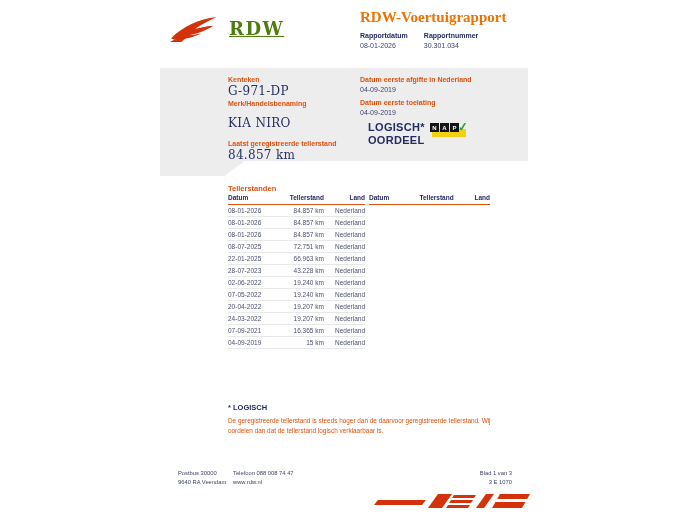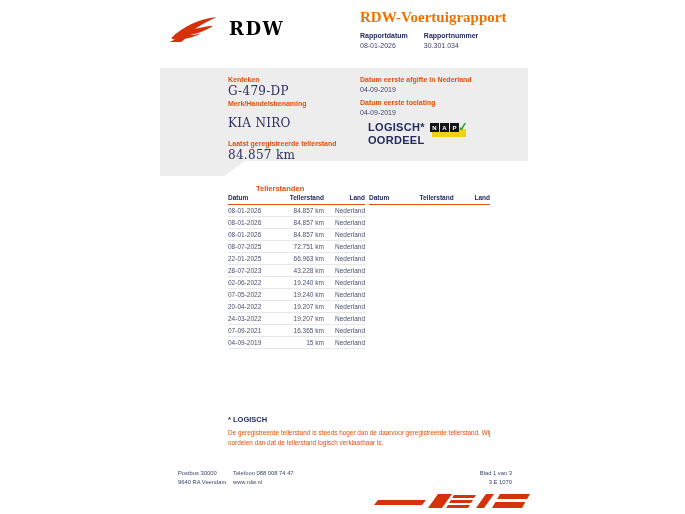--- a/index.html
+++ b/index.html
@@ -6,21 +6,21 @@
   #page {
     position:relative; width:685px; height:514px; background:#ffffff;
     font-family:"Liberation Sans", sans-serif; overflow:hidden;
     color:#3f4468;
   }
   
   .logo { position:absolute; left:168px; top:12px; display:flex; align-items:center; gap:11px; }
   .logo svg { width:50px; height:32px; display:block; }
   .logo-text {
     font-family:"DejaVu Serif", serif; font-size:18px; font-weight:600;
-    color:#000000; letter-spacing:1.5px;
+    color:#4d7c0f; letter-spacing:1.5px;text-decoration:underline;
   }
   .doc-title {
     position:absolute; left:360px; top:9px;
     font-family:Liberation Serif, serif; font-size:15px; font-weight:700; color:#ee7203;
   }
   .report-meta { position:absolute; left:360px; top:32px; display:flex; gap:16px; }
   .meta-label { font-size:7px; font-weight:bold; color:#232b60; }
   .meta-value { font-size:7px; color:#3f4468; margin-top:3px; }
 
   
@@ -46,40 +46,40 @@
   .nap-sq {
     width:9px; height:9px; background:#141414; color:#ffffff;
     font-size:6px; font-weight:bold; display:flex; align-items:center; justify-content:center;
   }
   .nap-check {
     position:absolute; left:28px; top:-2px; color:#2f9a35;
     font-size:12px; font-weight:bold; transform:rotate(-6deg);
   }
 
   
-  .section-title { position:absolute; left:228px; top:184px; font-size:7.5px; font-weight:bold; color:#e0510c;margin-left:28px; }
+  .section-title { position:absolute; left:228px; top:184px; font-size:7.5px; font-weight:bold; color:#e0510c; }
   .tables { position:absolute; left:228px; top:194px; display:flex; gap:4px; }
   .table { width:137px; }
   .table.right { width:121px; }
   .thead {
     display:flex; font-size:6.5px; font-weight:bold; color:#232b60;
     border-bottom:1.5px solid #e0510c; padding-bottom:2.5px;
   }
   .trow {
     display:flex; font-size:6.5px; color:#4a4f6e;
     border-bottom:1px solid #e7e7ec; padding:2px 0;
   }
   .tcell { overflow:hidden; white-space:nowrap; }
   .c0 { flex:1.1; text-align:left; }
   .c1 { flex:1;   text-align:right; }
   .c2 { flex:0.9; text-align:right; }
 
   
   .footnote { position:absolute; left:228px; top:403px; width:280px; }
-  .footnote-title { font-size:7.5px; font-weight:bold; color:#232b60;margin-top:12px; }
+  .footnote-title { font-size:7.5px; font-weight:bold; color:#232b60; }
   .footnote-text { font-size:6.4px; color:#e0510c; line-height:9.5px; margin-top:4px; }
 
   
   .footer-block { position:absolute; top:469px; font-size:5.8px; color:#3f4468; line-height:9px; }
   .fb1 { left:178px; }
   .fb2 { left:233px; }
   .fb3 { left:420px; width:92px; text-align:right; }
 
   
   .bottom-art { position:absolute; left:372px; top:490px; }
@@ -107,21 +107,21 @@
     </div>
     <div>
       <div class="meta-label">Rapportnummer</div>
       <div class="meta-value">30.301.034</div>
     </div>
   </div>
 
   <div class="panel"></div>
 
   <div class="olabel" style="left:228px; top:76px;">Kenteken</div>
-  <div class="serif-value" style="left:228px; top:84px;">G-479-DP</div>
+  <div class="serif-value" style="left:228px; top:84px;">G-971-DP</div>
 
   <div class="olabel" style="left:228px; top:100px;">Merk/Handelsbenaming</div>
   <div class="serif-value" style="left:228px; top:116px;">KIA NIRO</div>
 
   <div class="olabel" style="left:228px; top:140px;">Laatst geregistreerde tellerstand</div>
   <div class="serif-value" style="left:228px; top:148px;">84.857 km</div>
 
   <div class="olabel" style="left:360px; top:76px;">Datum eerste afgifte in Nederland</div>
   <div class="sans-value" style="left:360px; top:86px;">04-09-2019</div>
 

